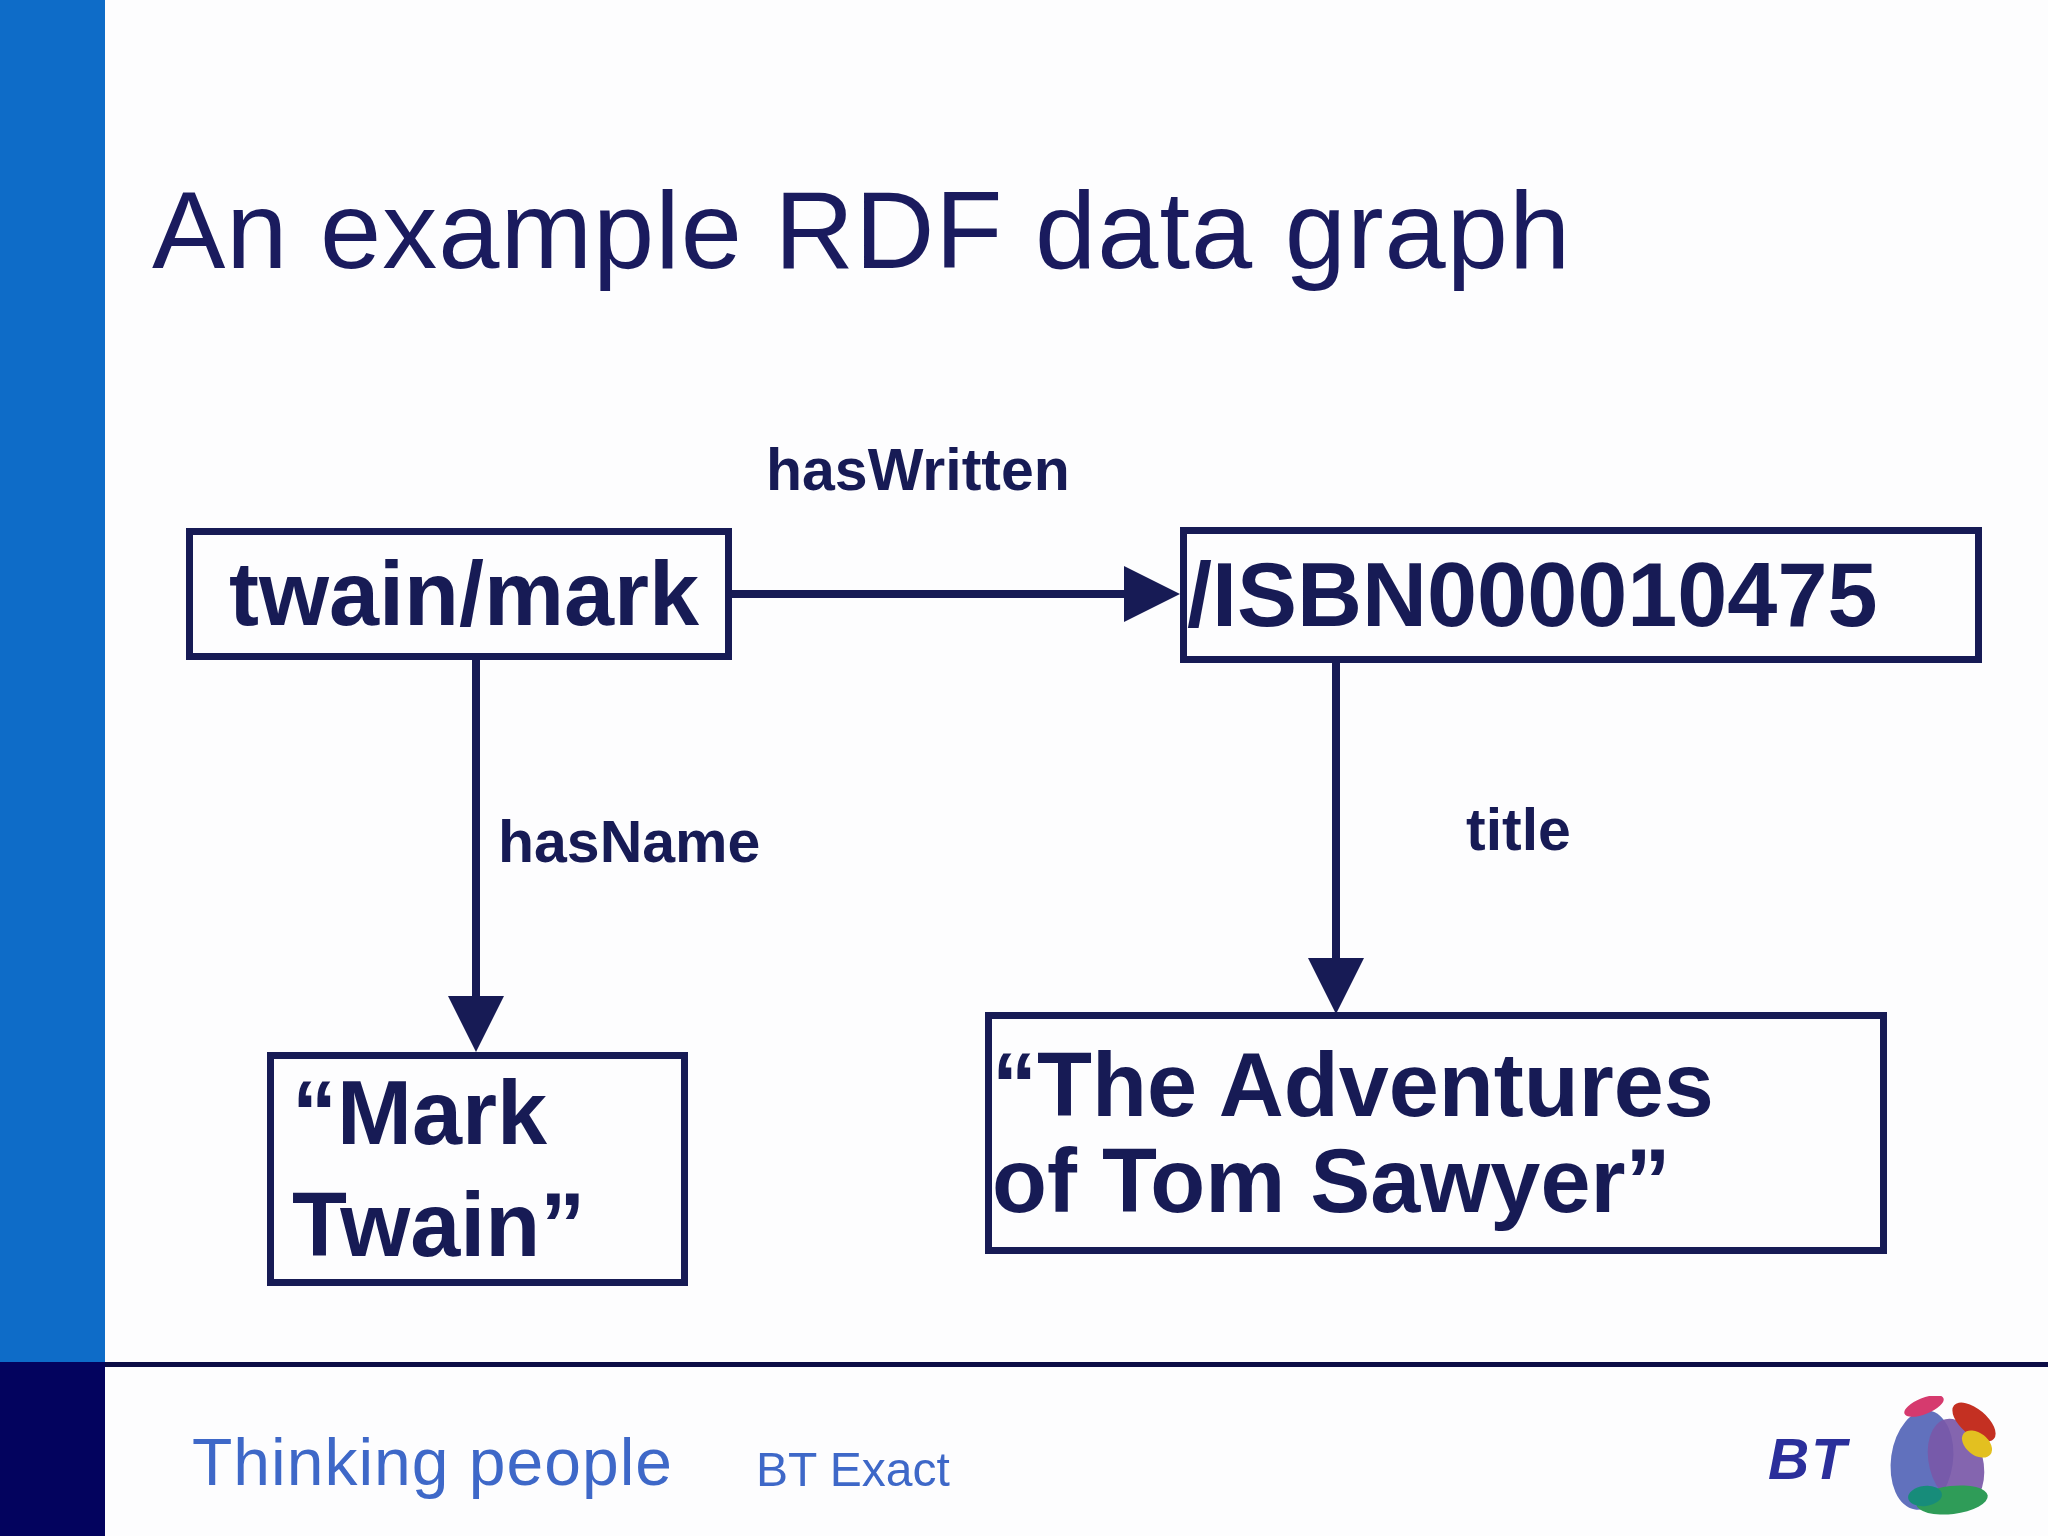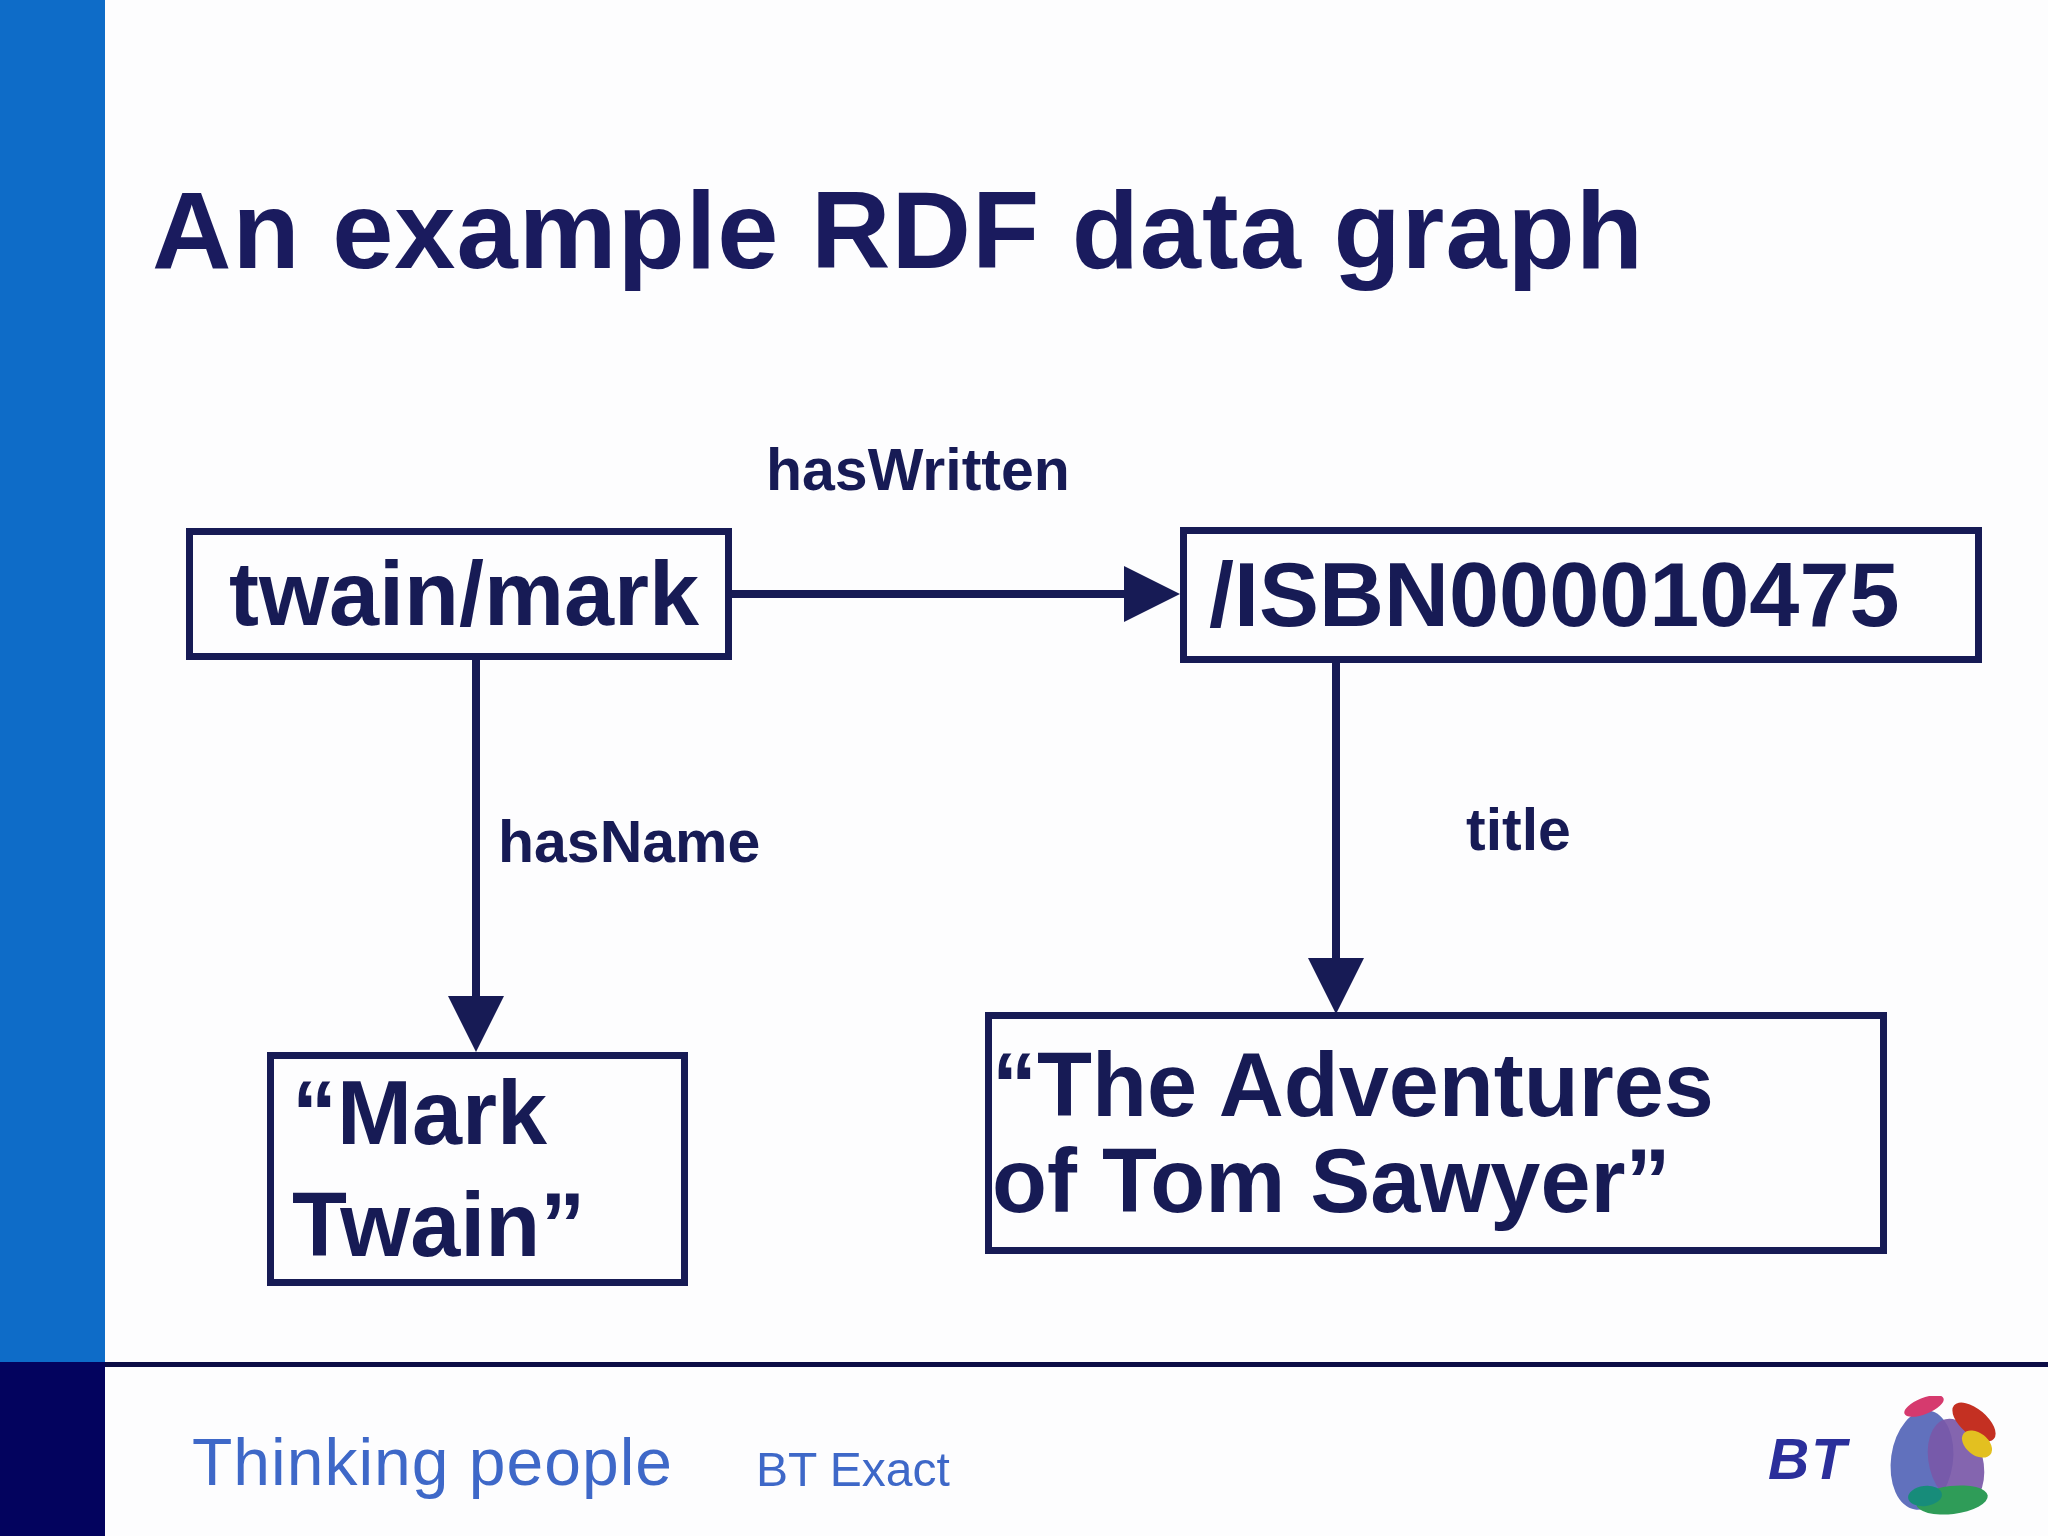--- a/index.html
+++ b/index.html
@@ -28,35 +28,35 @@
     position:absolute;left:0;top:1362px;width:105px;height:174px;
     background:var(--footer_navy);
   }
   .footer-rule{
     position:absolute;left:105px;top:1362px;width:1943px;height:5px;
     background:#0c0d46;
   }
   
   .slide-title{
     position:absolute;left:152px;top:92px;width:1700px;
-    font-size:110px;font-weight:700;letter-spacing:1px;
+    font-size:110px;font-weight:400;letter-spacing:1px;
     color:#1a1b5e;white-space:nowrap;
   }
   
   .node{
     position:absolute;
     border:7px solid var(--navy);
     background:transparent;
     box-sizing:border-box;
     display:flex;flex-direction:column;justify-content:center;
     font-weight:700;font-size:90px;line-height:100px;
     white-space:nowrap;
   }
   .node-twain   {left:186px; top:528px; width:546px; height:132px; padding-left:36px;}
-  .node-isbn    {left:1180px;top:527px; width:802px; height:136px; padding-left:22px;}
+  .node-isbn    {left:1180px;top:527px; width:802px; height:136px; }
   .node-marktwain {left:267px; top:1052px;width:421px; height:234px; padding-left:18px; line-height:112px;}
   .node-tomsawyer {left:985px; top:1012px;width:902px; height:242px; line-height:96px;}
   
   .edge-label{
     position:absolute;font-weight:700;font-size:59px;white-space:nowrap;
   }
   .label-haswritten{left:766px; top:436px;}
   .label-hasname  {left:498px; top:808px;}
   .label-title    {left:1466px;top:796px;}
   

